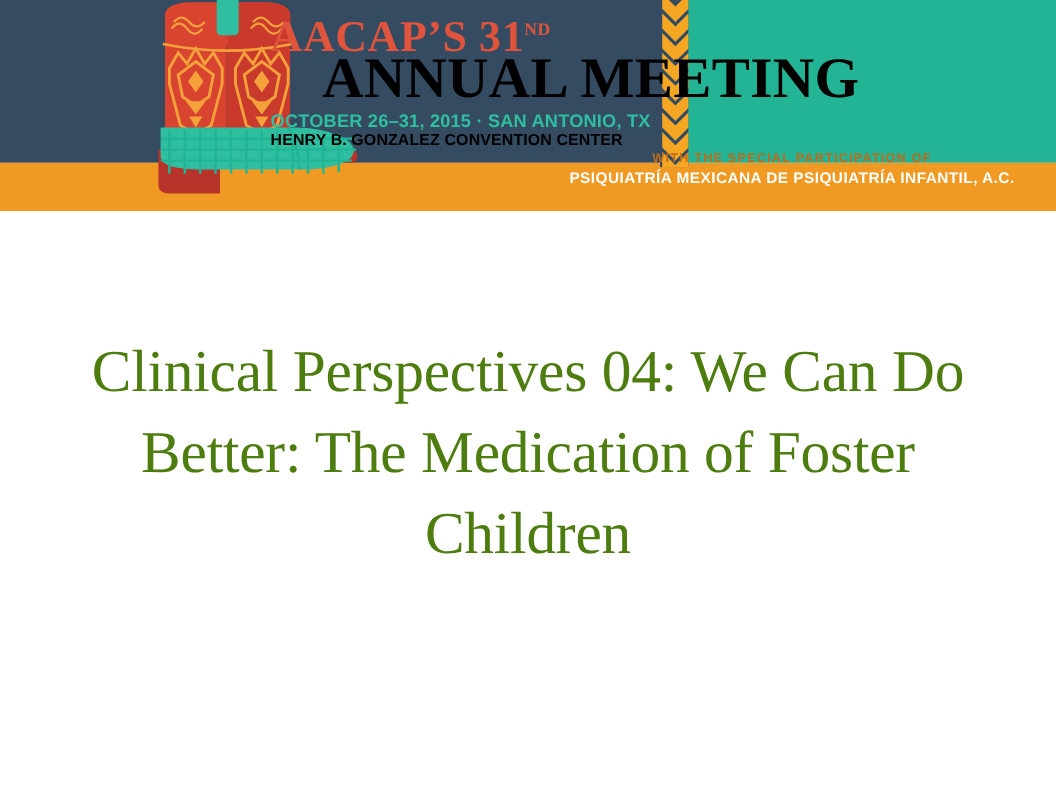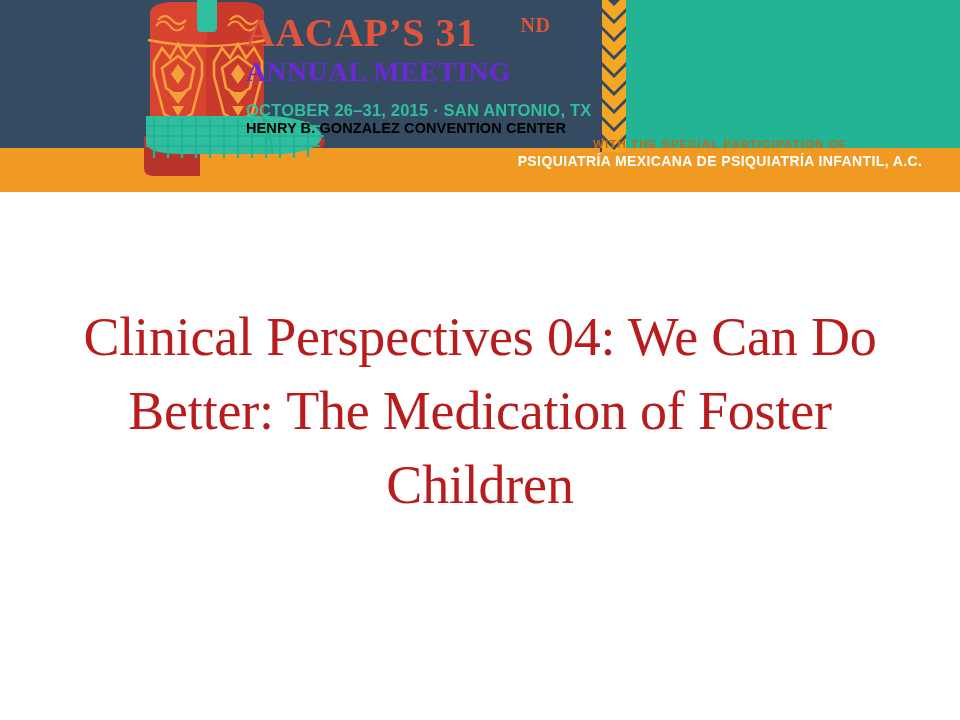--- a/index.html
+++ b/index.html
@@ -81,33 +81,33 @@
   .mt-line1 {
     font-family: "Liberation Serif", serif;
     font-weight: bold;
     color: #E0543C;
     font-size: 40px;
     line-height: 38px;
     letter-spacing: 0.5px;
     white-space: nowrap;
   }
   .mt-line1 .sup {
-    font-size: 20px;
+    font-size: 16px;
     vertical-align: super;
     line-height: 0;
-    margin-left: 44px;
   }
   .mt-line2 {
     font-family: "Liberation Serif", serif;
     font-weight: bold;
-    color: #6d28d9;
-    font-size: 28px;
+    color: #000000;
+    font-size: 52px;
     line-height: 40px;
     letter-spacing: 0.3px;
     white-space: nowrap;
+    margin-left: 47px;
   }
   .mt-line3 {
     font-family: "Liberation Sans", sans-serif;
     font-weight: bold;
     color: #2FBFA0;
     font-size: 16.5px;
     line-height: 20px;
     letter-spacing: 0.2px;
     margin-top: 8px;
     white-space: nowrap;
@@ -185,21 +185,21 @@
   
   .slide-title {
     position: absolute;
     left: 40px;
     top: 300px;
     width: 880px;
     text-align: center;
     font-family: "Liberation Serif", serif;
     font-size: 54px;
     line-height: 74px;
-    color: #b91c1c;
+    color: #4d7c0f;
     letter-spacing: -0.2px;
   }
 </style>
 </head>
 <body>
 
 <div class="slide">
 
   <div class="banner">
 

